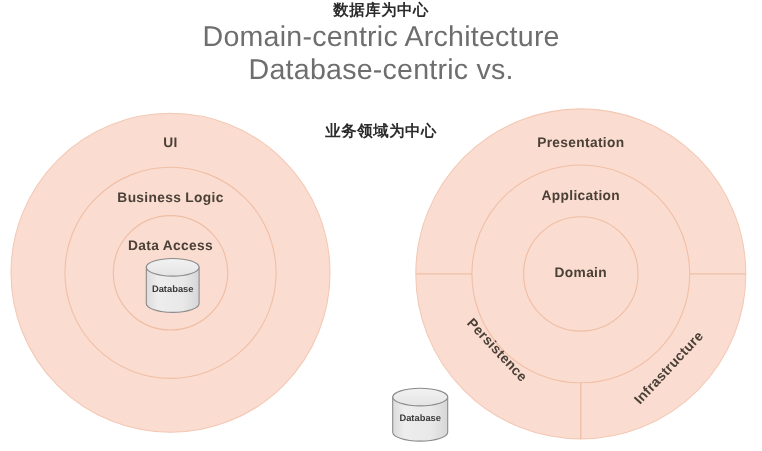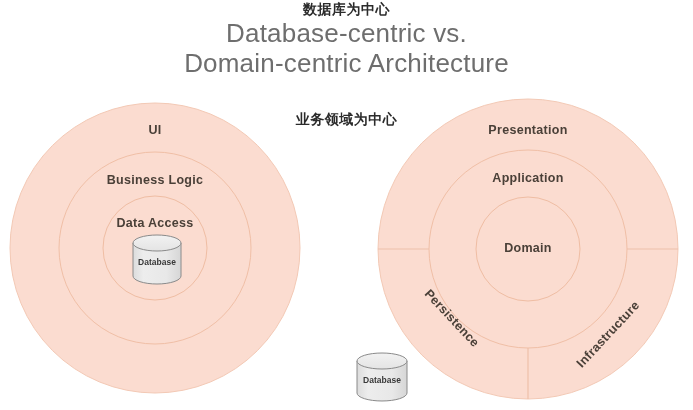--- a/index.html
+++ b/index.html
@@ -39,22 +39,22 @@
   }
 </style>
 </head>
 <body>
 
 <div id="stage">
 
   <div class="title-block">
     <div class="zh-top">数据库为中心</div>
     <div class="main-title">
+      <span class="tl">Domain-centric Architecture</span>
       <span class="tl">Database-centric vs.</span>
-      <span class="tl">Domain-centric Architecture</span>
     </div>
     <div class="zh-bottom">业务领域为中心</div>
   </div>
 
   <svg id="diagram" width="693" height="410" viewBox="0 0 693 410">
     <defs>
       <linearGradient id="cylTopGrad" x1="0" y1="0" x2="0" y2="1">
         <stop offset="0%" stop-color="#f2f2f2"></stop>
         <stop offset="100%" stop-color="#e4e4e4"></stop>
       </linearGradient>

